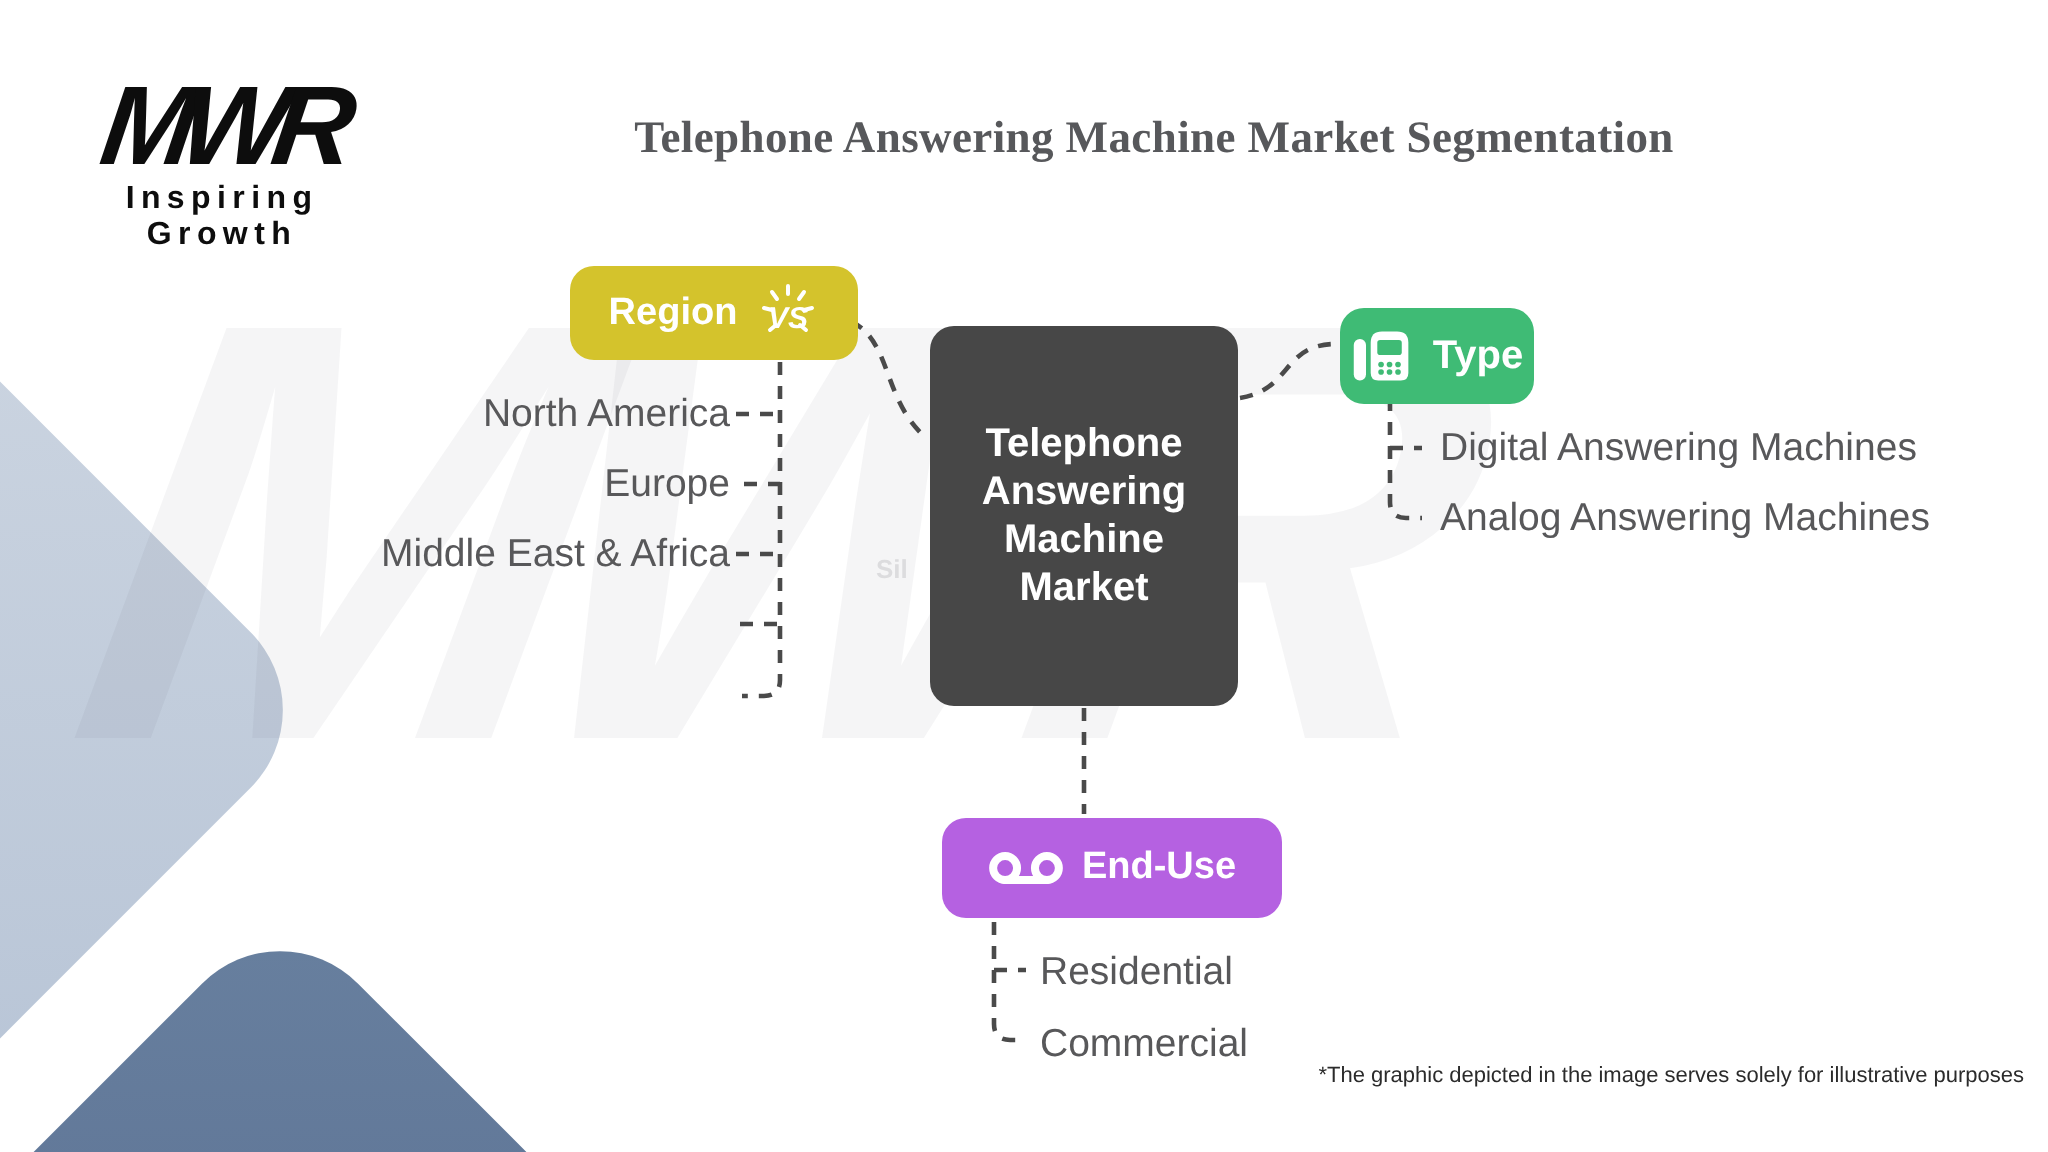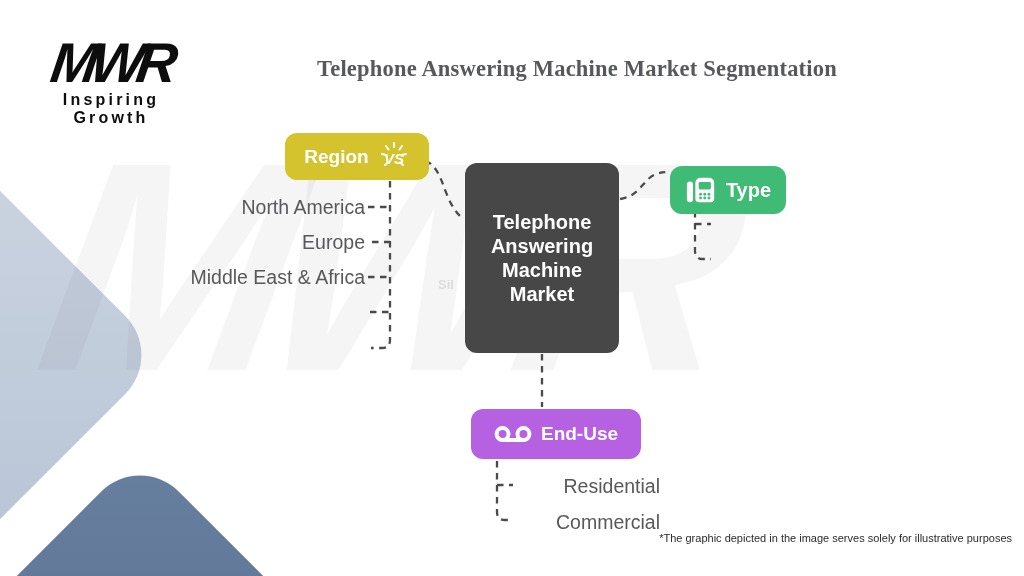--- a/index.html
+++ b/index.html
@@ -50,28 +50,28 @@
   }
   .center-node-label{
     width:126px;text-align:center;color:#fff;font-size:20px;font-weight:700;line-height:24px;
   }
   
   .badge{
     position:absolute;z-index:2;display:flex;align-items:center;justify-content:center;
     gap:9px;border-radius:12px;color:#fff;font-weight:700;
   }
   .badge-region{left:285px;top:133px;width:144px;height:47px;background:#D4C32C;font-size:19px;}
-  .badge-type{left:670px;top:166px;width:116px;height:48px;background:#3FBB75;font-size:20px;}
+  .badge-type{left:670px;top:154px;width:97px;height:48px;background:#3FBB75;font-size:20px;}
   .badge-enduse{left:471px;top:409px;width:170px;height:50px;background:#B561E1;font-size:19px;}
   .badge .icon{display:flex;align-items:center;}
   
   .item{color:#58585A;font-size:19.5px;line-height:35px;white-space:nowrap;}
   .region-items{position:absolute;left:140px;top:190px;width:225px;text-align:right;z-index:2;}
   .type-items{position:absolute;left:720px;top:207px;text-align:left;z-index:2;}
-  .enduse-items{position:absolute;left:520px;top:468px;text-align:right;z-index:2;margin-left:36px;}
+  .enduse-items{position:absolute;left:520px;top:468px;text-align:left;z-index:2;}
   .enduse-items .item{line-height:36px;}
   
   .source{
     position:absolute;left:0;right:0;top:543px;text-align:center;z-index:2;
     font-size:13px;font-weight:700;color:#000;
   }
   .disclaimer{
     position:absolute;right:12px;top:532px;z-index:2;
     font-size:11px;color:#2b2b2b;
   }
@@ -167,20 +167,24 @@
     </span>
     <span>End-Use</span>
   </div>
 
   <div class="region-items">
     <div class="item">North America</div>
     <div class="item">Europe</div>
     <div class="item">Middle East &amp; Africa</div>
   </div>
 
+  <div class="type-items">
+    <div class="item">Digital Answering Machines</div>
+    <div class="item">Analog Answering Machines</div>
+  </div>
 
   <div class="enduse-items">
     <div class="item">Residential</div>
     <div class="item">Commercial</div>
   </div>
 
   <div class="disclaimer">*The graphic depicted in the image serves solely for illustrative purposes</div>
 
 </div>
 

